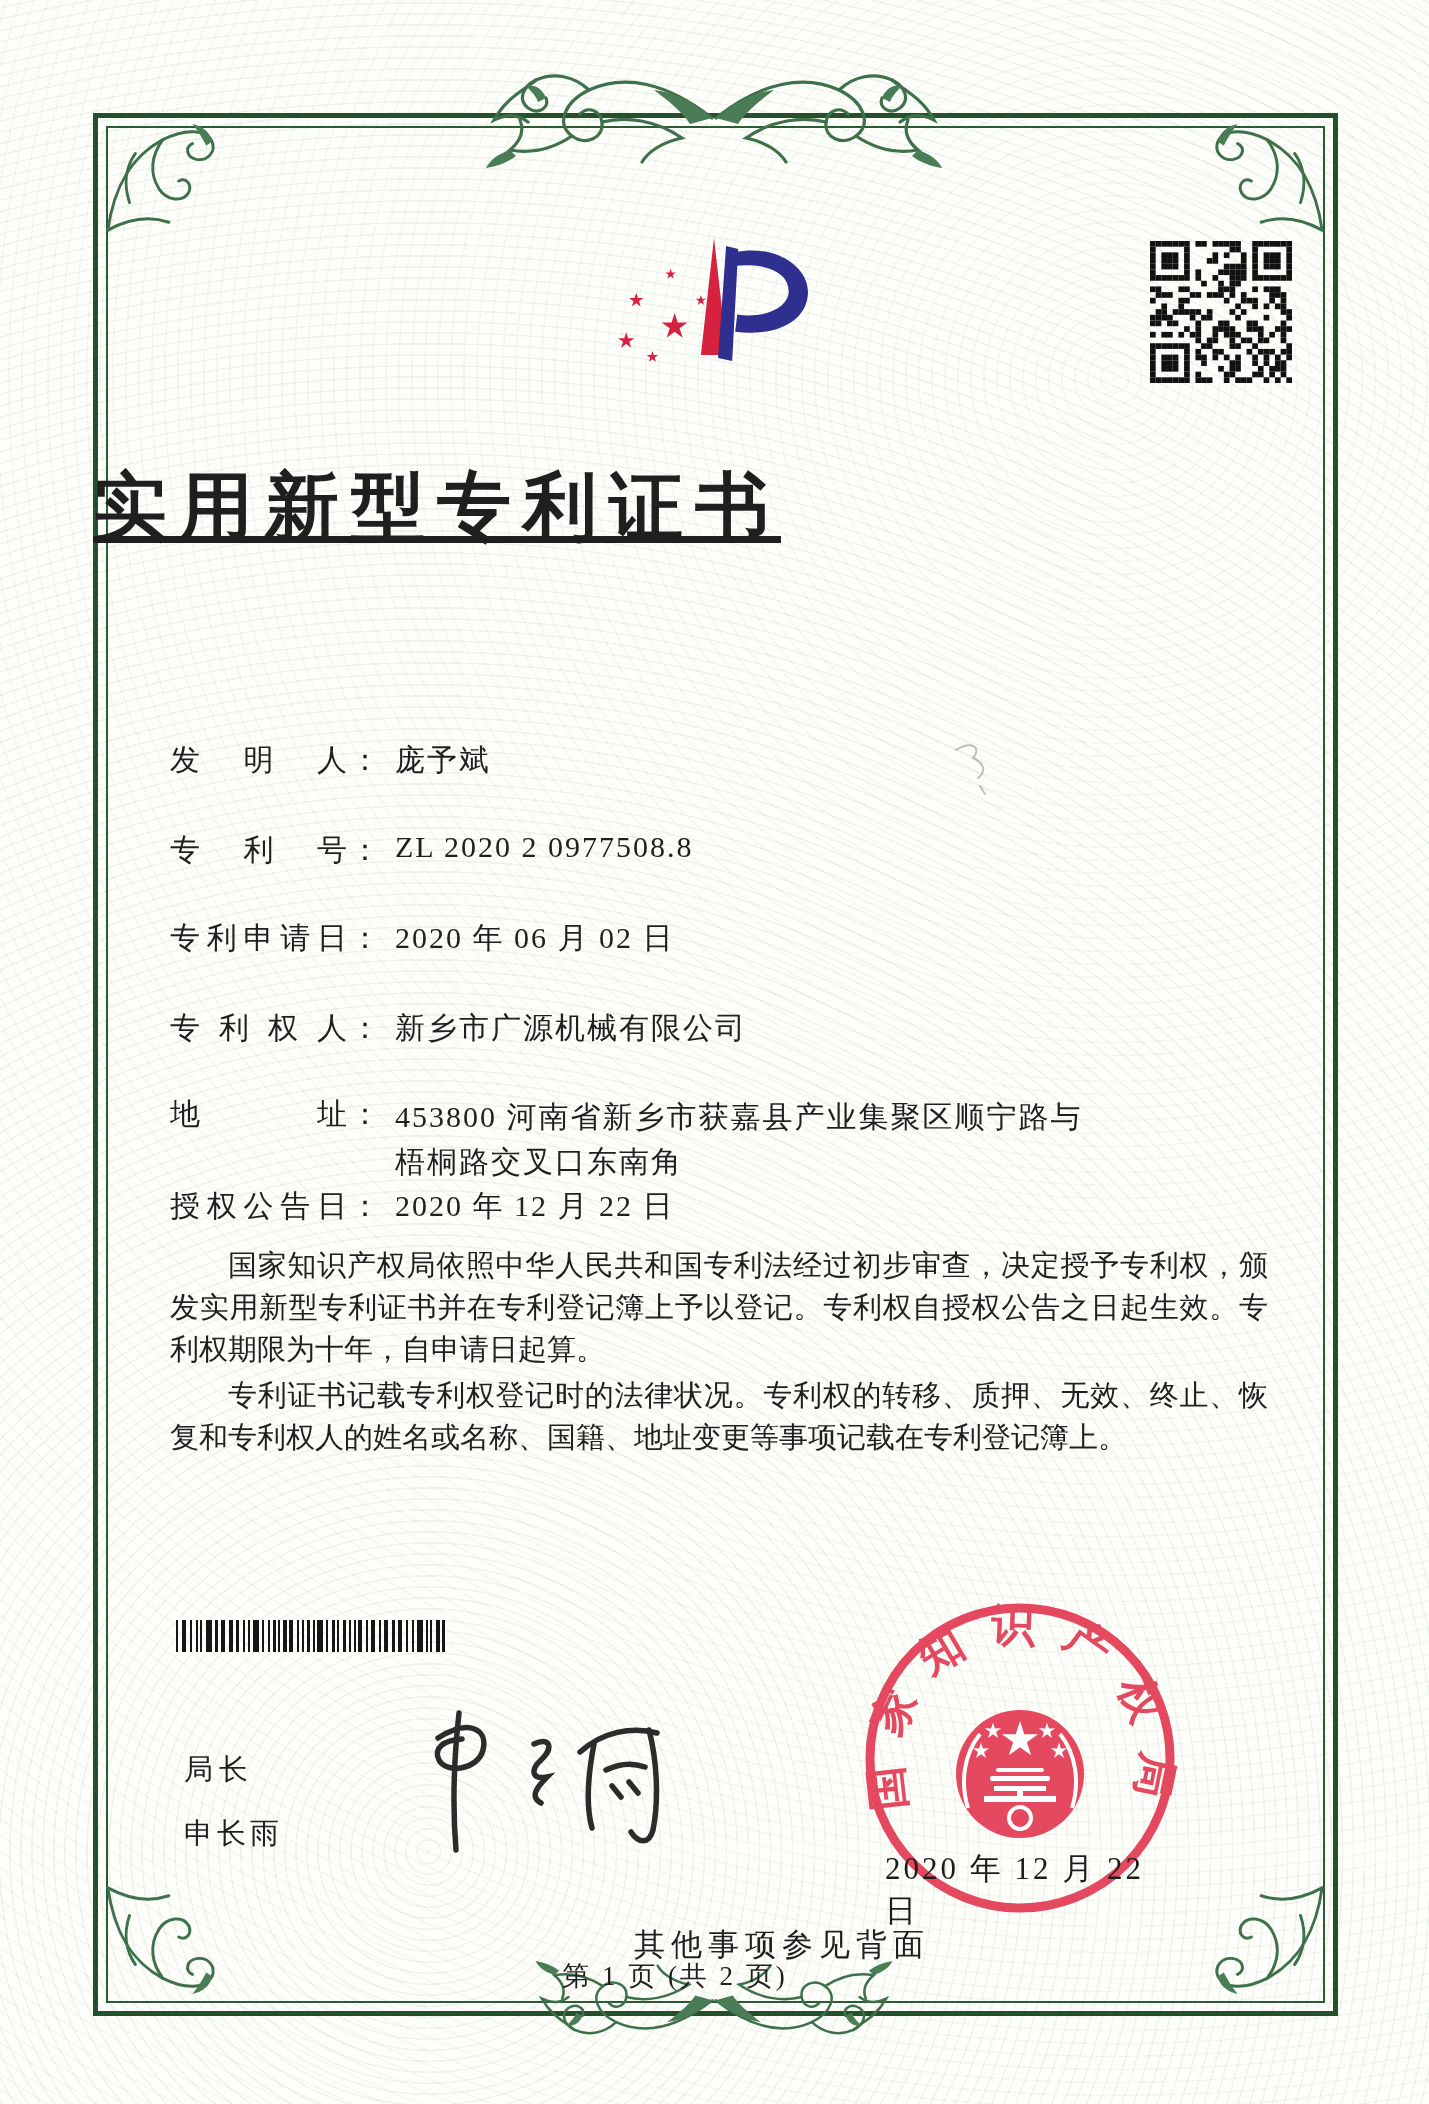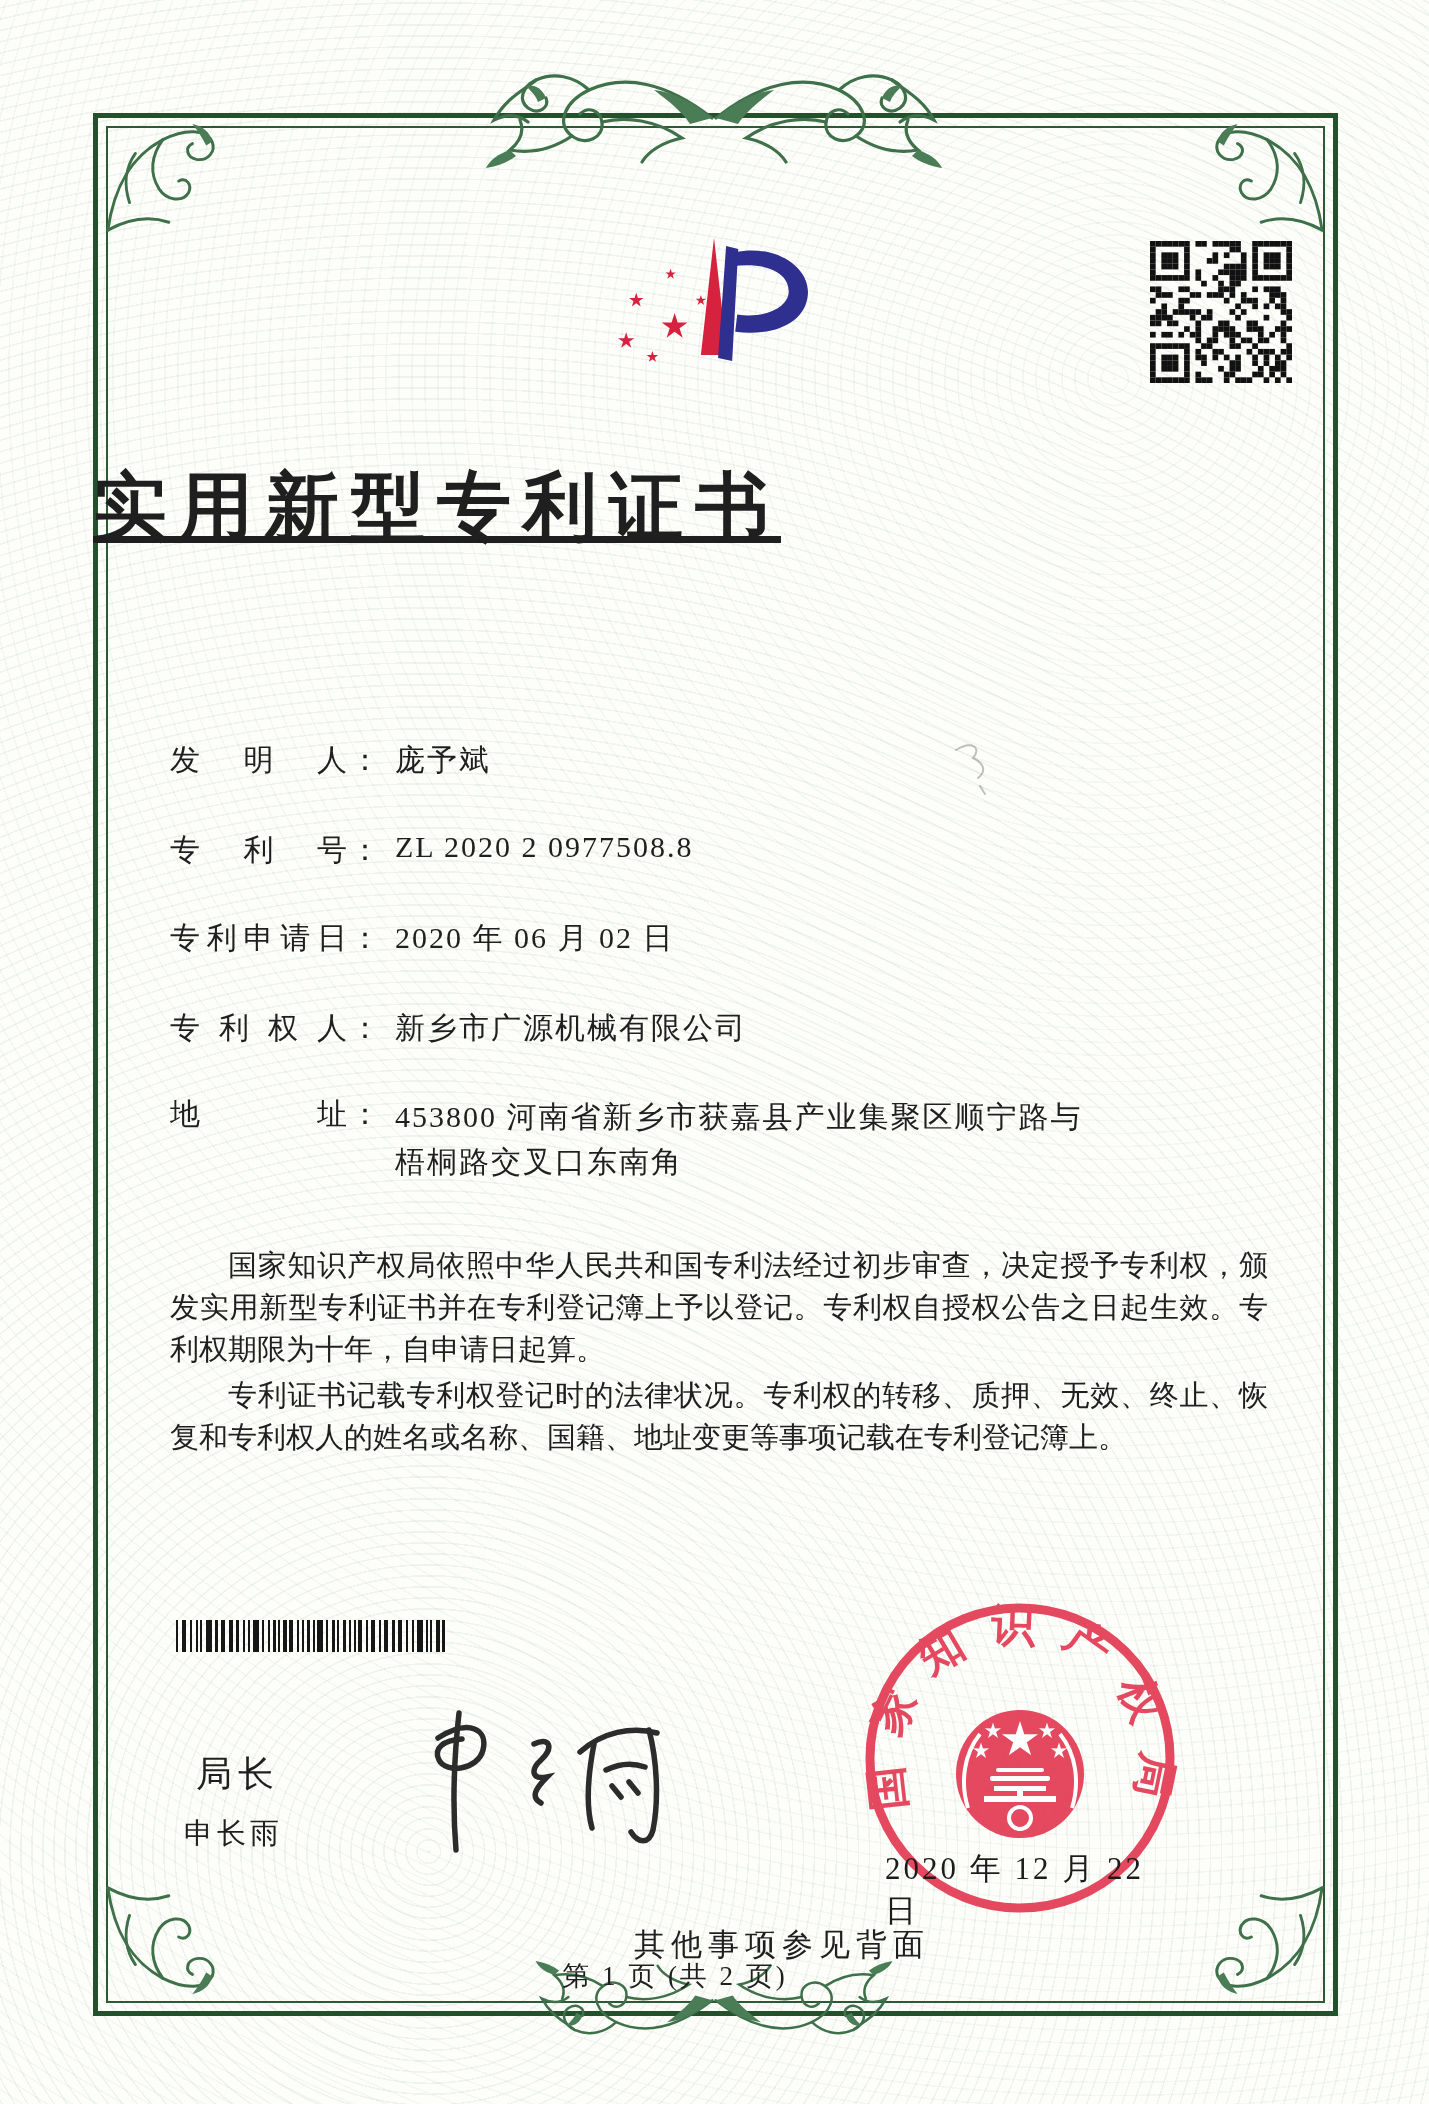--- a/index.html
+++ b/index.html
@@ -24,22 +24,22 @@
   .flabel{display:inline-block;width:178px;text-align:justify;text-align-last:justify;vertical-align:top;}
   .fcolon{display:inline-block;margin:0 14px 0 2px;vertical-align:top;}
   .fvalue{display:inline-block;vertical-align:top;letter-spacing:2px;}
   .fvalue.wrap{white-space:normal;width:700px;line-height:45px;}
   
   .body-text{position:absolute;left:170px;top:1244px;width:1098px;font-size:29px;line-height:42px;
     text-align:justify;}
   .body-text p{margin:0 0 4px 0;text-indent:2em;}
   
   .barcode{position:absolute;left:176px;top:1620px;width:274px;height:32px;fill:#161616;}
-  .sig-title{position:absolute;left:184px;top:1750px;font-size:36px;letter-spacing:6px;
-    font-family:"Liberation Sans","DejaVu Sans",sans-serif;margin-left:12px;}
+  .sig-title{position:absolute;left:184px;top:1750px;font-size:29px;letter-spacing:6px;
+    font-family:"Liberation Sans","DejaVu Sans",sans-serif;}
   .sig-name{position:absolute;left:184px;top:1814px;font-size:29px;letter-spacing:4px;
     font-family:"Liberation Sans","DejaVu Sans",sans-serif;}
   .signature{position:absolute;left:382px;top:1698px;width:302px;height:172px;}
   .seal{position:absolute;left:855px;top:1592px;width:330px;height:330px;opacity:.92;}
   .seal-date{position:absolute;left:885px;top:1848px;width:280px;font-size:31px;letter-spacing:3px;
     color:#1c1c1c;z-index:5;}
   .page-info{position:absolute;left:410px;top:1958px;width:530px;text-align:center;font-size:27px;letter-spacing:3px;}
   .back-note{position:absolute;left:400px;top:1924px;width:530px;text-align:right;font-size:31px;letter-spacing:6px;}
   .pen-mark{position:absolute;left:948px;top:738px;width:52px;height:66px;opacity:.45;}
 </style>
@@ -427,20 +427,23 @@
   </div>
   <div class="field" style="top:918px">
     <span class="flabel">专利申请日</span><span class="fcolon">：</span><span class="fvalue">2020 年 06 月 02 日</span>
   </div>
   <div class="field" style="top:1008px">
     <span class="flabel">专利权人</span><span class="fcolon">：</span><span class="fvalue">新乡市广源机械有限公司</span>
   </div>
   <div class="field" style="top:1094px">
     <span class="flabel">地址</span><span class="fcolon">：</span><span class="fvalue wrap">453800  河南省新乡市获嘉县产业集聚区顺宁路与梧桐路交叉口东南角</span>
   </div>
+  <div class="field" style="top:1186px">
+    <span class="flabel">授权公告日</span><span class="fcolon">：</span><span class="fvalue">2020 年 12 月 22 日</span>
+  </div>
 
   <div class="body-text">
     <p>国家知识产权局依照中华人民共和国专利法经过初步审查，决定授予专利权，颁发实用新型专利证书并在专利登记簿上予以登记。专利权自授权公告之日起生效。专利权期限为十年，自申请日起算。</p>
     <p>专利证书记载专利权登记时的法律状况。专利权的转移、质押、无效、终止、恢复和专利权人的姓名或名称、国籍、地址变更等事项记载在专利登记簿上。</p>
   </div>
 
   <svg class="pen-mark" viewBox="0 0 52 66">
     <path d="M8 12 C 24 2 34 10 25 20 C 34 24 40 32 30 40 M32 48 l 5 8" fill="none" stroke="#777" stroke-width="2" stroke-linecap="round"></path>
   </svg>
 

